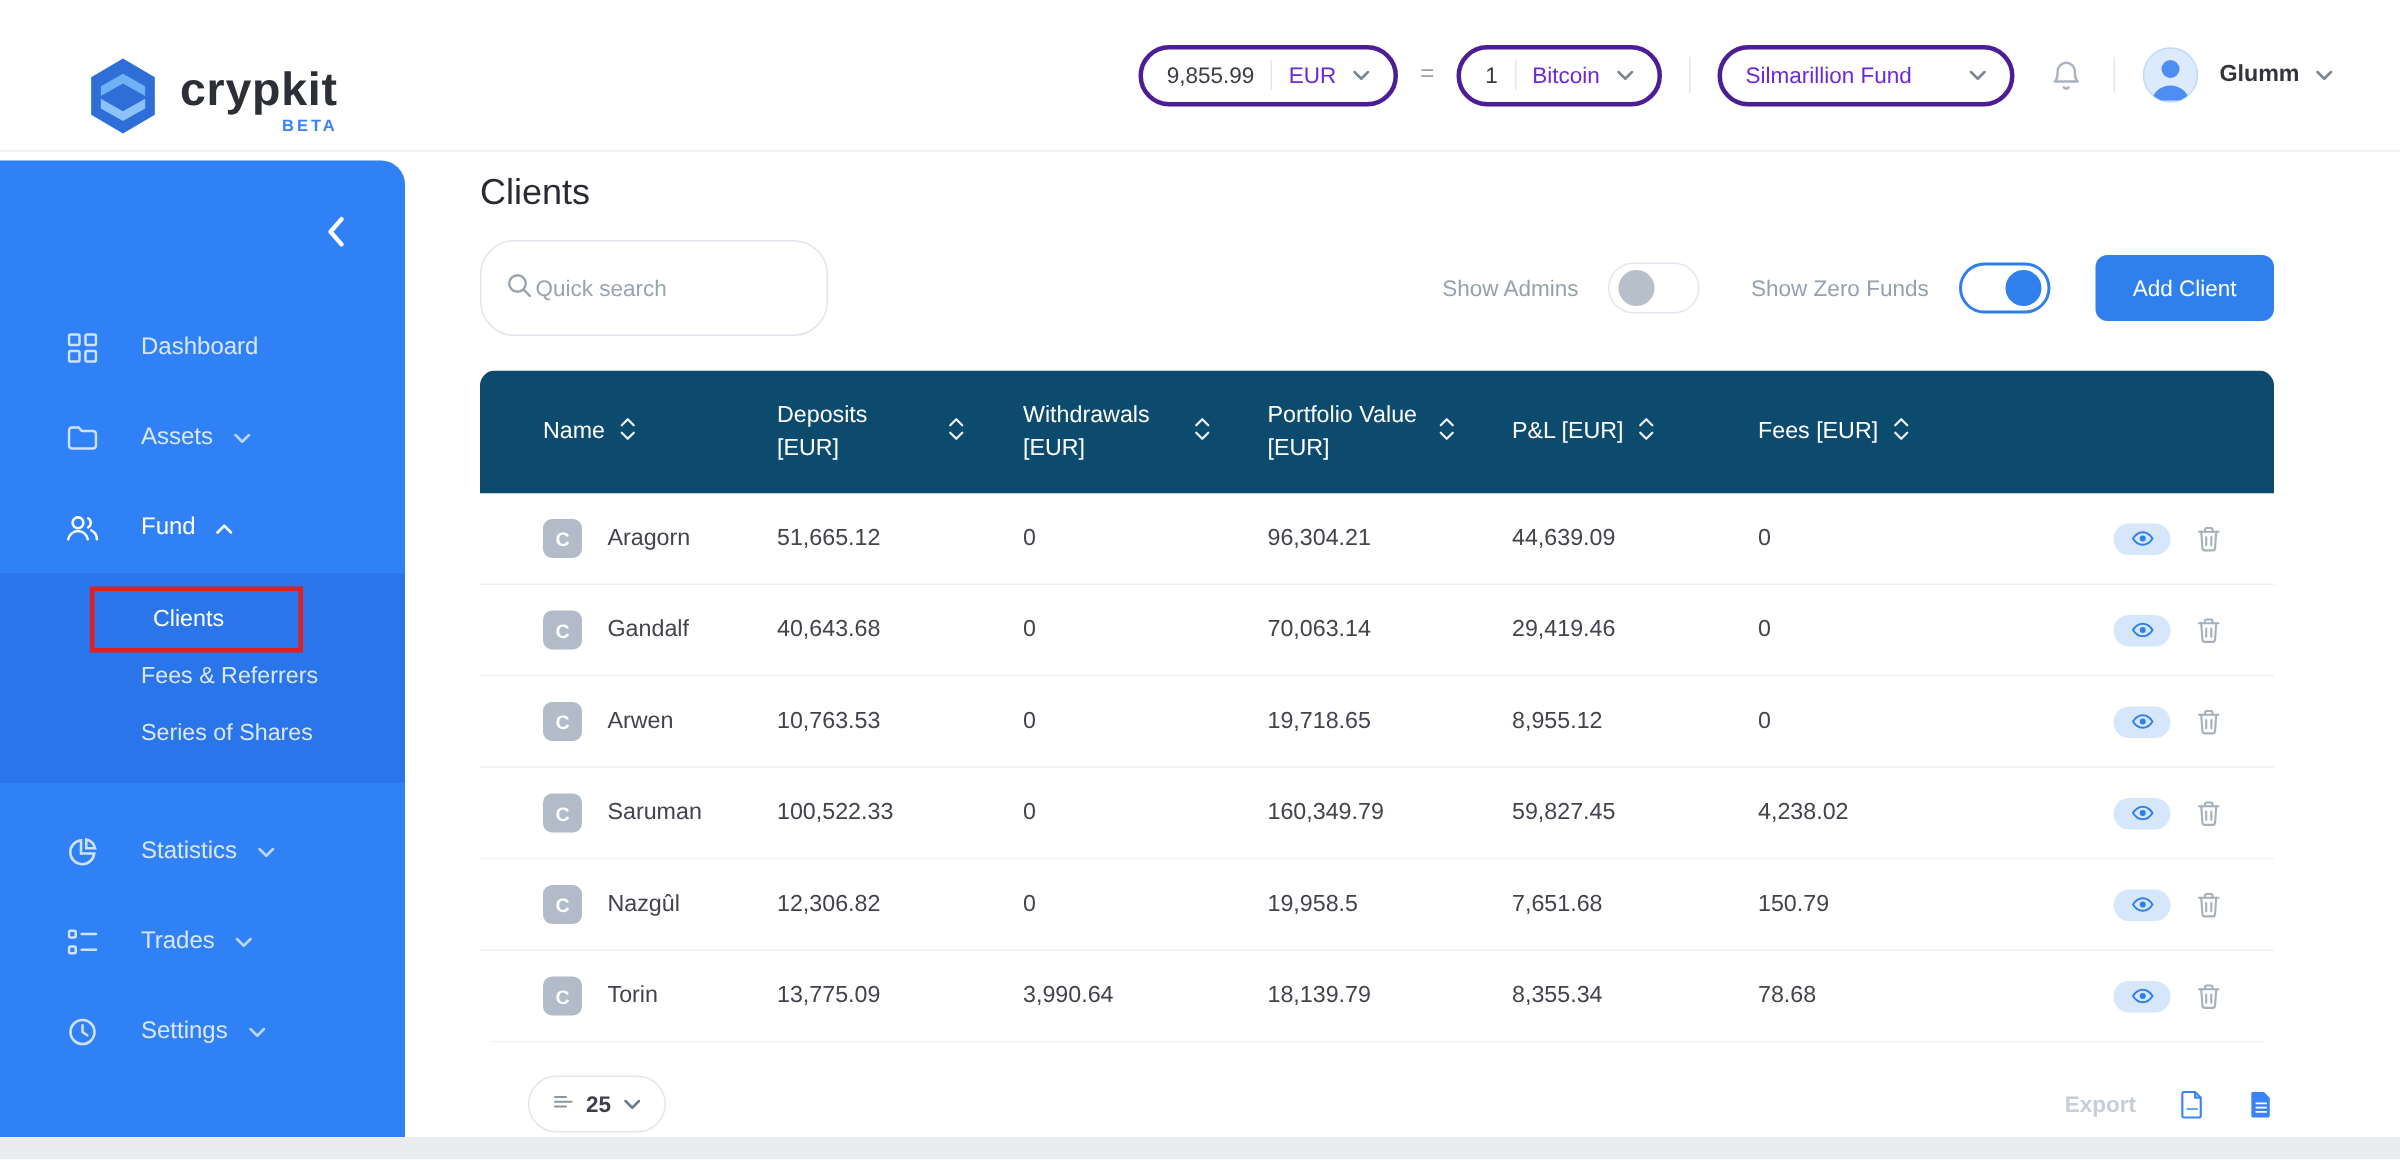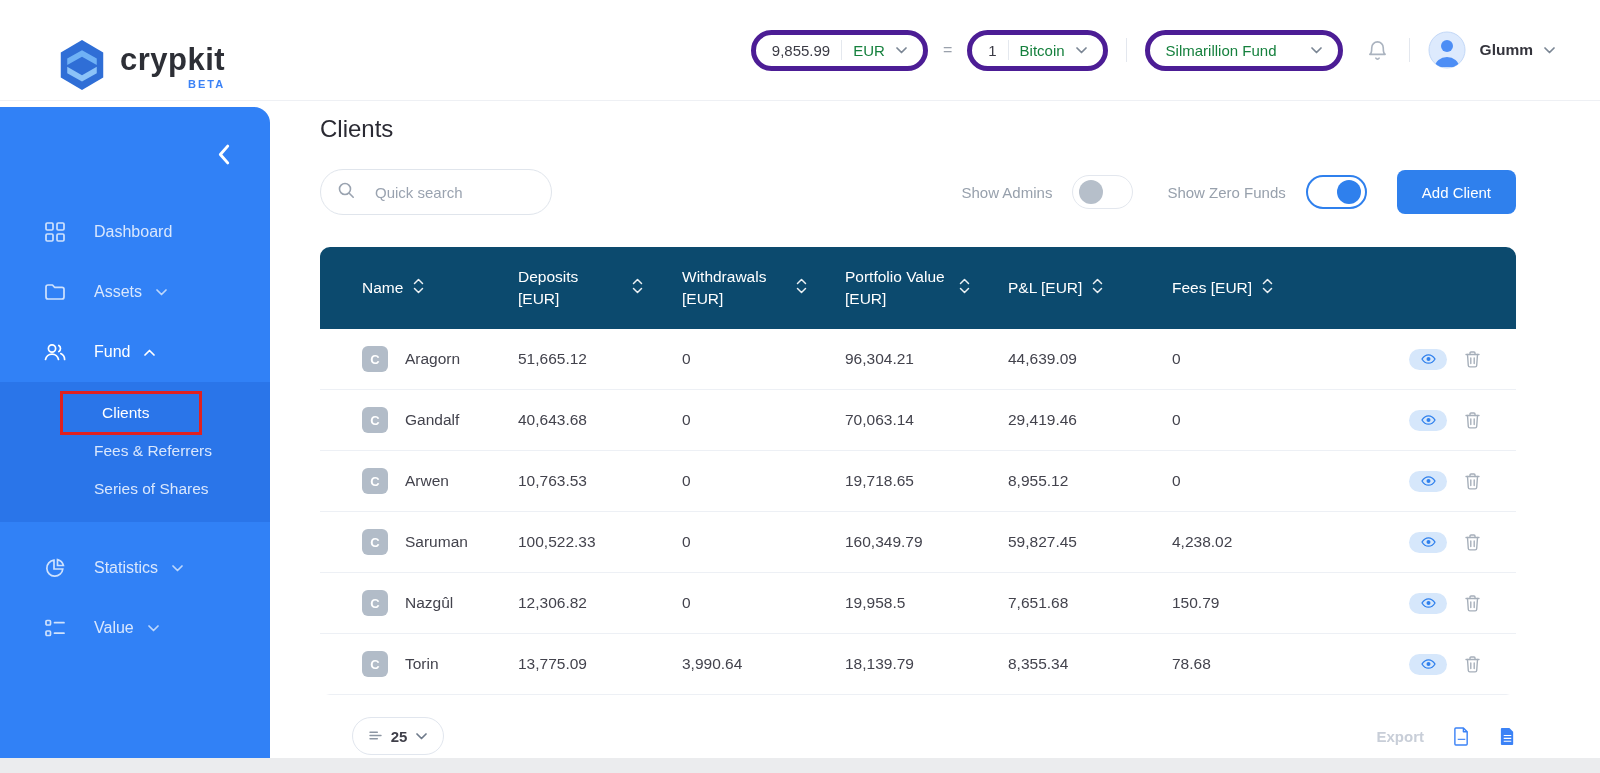--- a/index.html
+++ b/index.html
@@ -20,26 +20,26 @@
     padding: 0 45px 0 58px; z-index: 6;
     box-shadow: 0 1px 0 #eef0f4;
   }
   .logo { display: flex; align-items: center; gap: 14px; cursor: pointer; margin-top: 33px; }
   .logo-textwrap { display: flex; flex-direction: column; }
   .brand-name { font-size: 31px; font-weight: 700; color: #2d2f36; letter-spacing: 0.5px; line-height: 1; }
   .brand-beta { font-size: 11px; font-weight: 700; color: #3b82f6; letter-spacing: 2px; text-align: right; margin-top: 3px; }
 
   .topbar-right { margin-left: auto; display: flex; align-items: center; }
   .pill {
-    height: 41px; border: 5px solid #4c1d95; border-radius: 22px;
+    height: 41px; border: 3px solid #4c1d95; border-radius: 22px;
     display: flex; align-items: center; padding: 0 16px; gap: 11px;
     font-size: 15px; background: #fff; cursor: pointer;
   }
   .pill .amt { color: #3b3b45; }
-  .pill .cur { color: #15803d; }
+  .pill .cur { color: #6d28d9; }
   .pill .pdiv { width: 1px; height: 20px; background: #e4e8ee; }
   .chev { color: #7b8694; display: inline-flex; }
   .eq-sign { color: #9aa1ac; font-size: 16px; margin: 0 15px; }
   .vbar { width: 1px; height: 24px; background: #e3e7ee; margin: 0 18px; }
   .bell-wrap { margin: 0 2px; display: inline-flex; cursor: pointer; }
   .avatar-wrap { display: inline-flex; cursor: pointer; }
   .user-menu { display: flex; align-items: center; gap: 11px; margin-left: 14px; cursor: pointer; }
   .user-name { font-size: 15.5px; color: #34343c; font-weight: bold; }
 
   
@@ -74,22 +74,22 @@
 
   
   .content {
     position: absolute; left: 270px; top: 100px; right: 0; height: 658px;
     background: #fff; padding: 0 84px 0 50px;
   }
   .page-title { margin-top: 15px; font-size: 24px; font-weight: 500; color: #2a2a33; }
 
   .controls-row { margin-top: 26px; display: flex; align-items: center; height: 46px; }
   .search-box {
-    width: 232px; height: 46px; border: 1px solid #e0e5ec; border-radius: 23px;
-    display: flex; align-items: center; padding: 0 16px; gap: 20px; background: #fff;
+    width: 232px; height: 64px; border: 1px solid #e0e5ec; border-radius: 23px;
+    display: flex; align-items: center; padding: 0 16px; gap: 2px; background: #fff;
   }
   .search-box input {
     border: none; outline: none; font-size: 15px; color: #5a6370; width: 100%;
     font-family: inherit; background: transparent;
   }
   .search-box input::placeholder { color: #9aa3b0; }
 
   .controls-right { margin-left: auto; display: flex; align-items: center; }
   .toggle-label { font-size: 15px; color: #97a0ac; margin-right: 20px; }
   .toggle {
@@ -306,21 +306,35 @@
     </div>
     <div class="nav-item">
       <span class="nicon">
         <svg width="20" height="18" viewBox="0 0 20 18" fill="none" stroke="currentColor" stroke-width="1.7" stroke-linecap="round">
             <rect x="1" y="1.5" width="4.5" height="4.5" rx="1"></rect>
             <path d="M9.5 3.7 h9.5"></path>
             <rect x="1" y="12" width="4.5" height="4.5" rx="1"></rect>
             <path d="M9.5 14.2 h9.5"></path>
           </svg>
       </span>
-      <span>Value</span>
+      <span>Trades</span>
+      <span class="chev">
+        <svg width="11" height="7" viewBox="0 0 11 7">
+            <path d="M1 1 L5.5 5.5 L10 1" fill="none" stroke="currentColor" stroke-width="1.7" stroke-linecap="round" stroke-linejoin="round"></path>
+          </svg>
+      </span>
+    </div>
+    <div class="nav-item">
+      <span class="nicon">
+        <svg width="20" height="20" viewBox="0 0 20 20" fill="none" stroke="currentColor" stroke-width="1.7" stroke-linecap="round">
+            <circle cx="10" cy="10" r="8"></circle>
+            <path d="M10 5.5 V10 L13.2 12.2"></path>
+          </svg>
+      </span>
+      <span>Settings</span>
       <span class="chev">
         <svg width="11" height="7" viewBox="0 0 11 7">
             <path d="M1 1 L5.5 5.5 L10 1" fill="none" stroke="currentColor" stroke-width="1.7" stroke-linecap="round" stroke-linejoin="round"></path>
           </svg>
       </span>
     </div>
   </div>
 
   <div class="highlight-box"></div>
 </aside>

